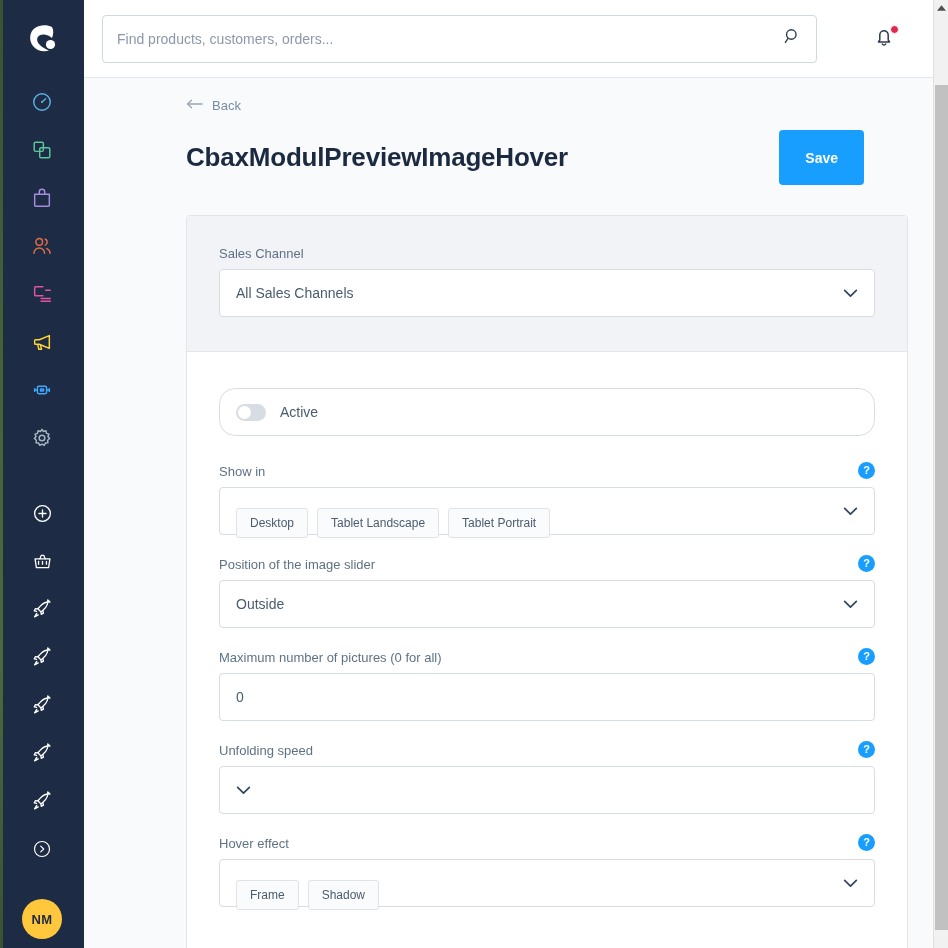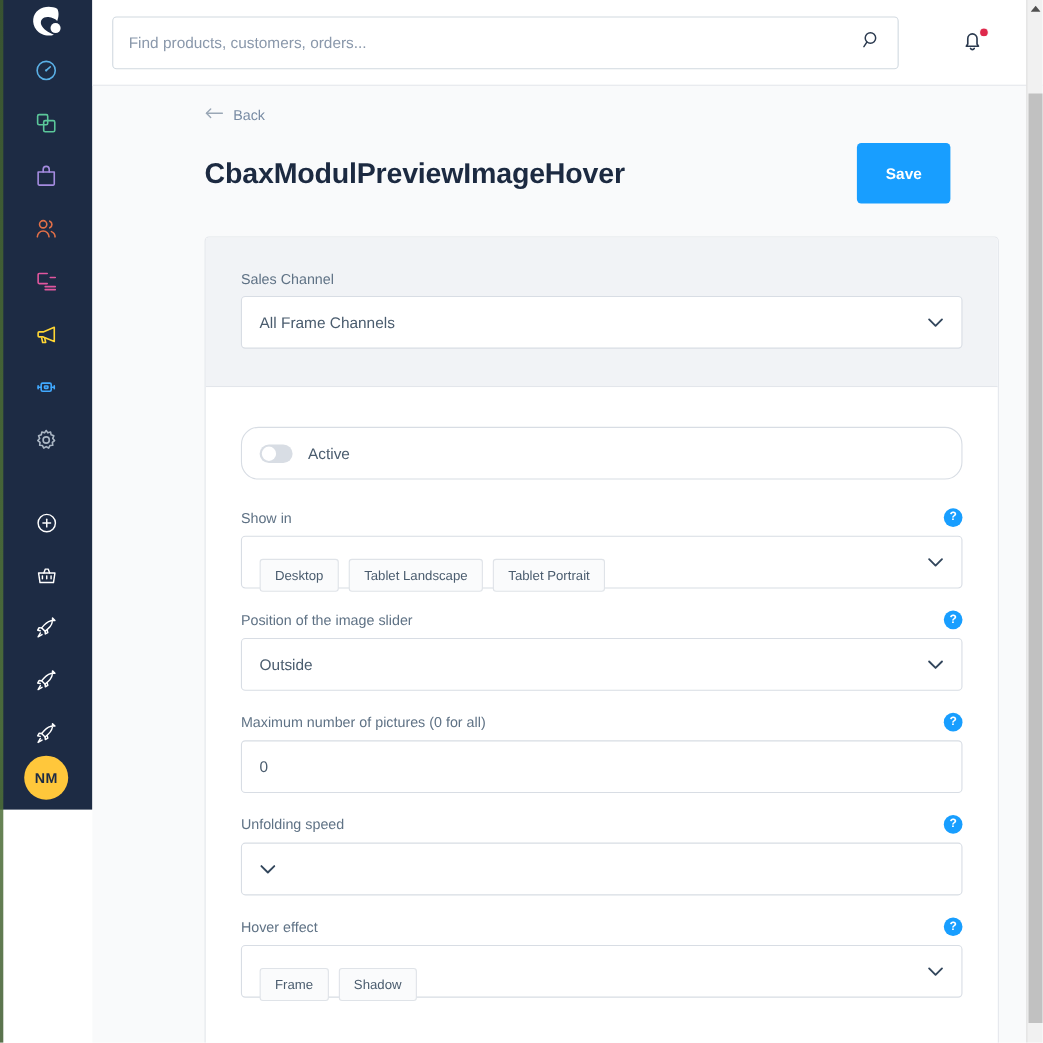--- a/index.html
+++ b/index.html
@@ -6,21 +6,21 @@
   html, body {
     width: 948px; height: 948px;
     font-family: "Liberation Sans", sans-serif;
     background: #ffffff;
     overflow: hidden;
   }
   #app { position: relative; width: 948px; height: 948px; display: flex; }
 
   
   #sidebar {
-    width: 84px; height: 736px;
+    width: 84px; height: 948px;
     background: #1d2b44;
     flex: 0 0 84px;
     position: relative;
     display: flex; flex-direction: column; align-items: center;
   }
   #sidebar-accent {
     position: absolute; left: 0; top: 0; width: 3px; height: 948px;
     background: linear-gradient(180deg, #3d5a2e 0%, #4a6b33 35%, #52753a 70%, #3d5a2e 100%);
     opacity: .85;
   }
@@ -118,21 +118,21 @@
   }
   #card-header {
     background: #f1f3f6;
     border-bottom: 1px solid #e2e5ea;
     padding: 30px 32px 34px 32px;
   }
   #card-body { padding: 36px 32px 24px 32px; background: #fff; }
 
   .field { margin-bottom: 20px; }
   .field-label-row {
-    display: flex; align-items: center; justify-content: space-between;
+    display: flex; align-items: flex-end; justify-content: space-between;
     margin-bottom: 8px;
   }
   .field-label { font-size: 13px; color: #5f7285; }
   .help-icon {
     width: 17px; height: 17px; border-radius: 50%;
     background: #189eff; color: #fff;
     font-size: 11px; font-weight: bold;
     display: flex; align-items: center; justify-content: center;
     cursor: pointer; line-height: 1;
   }
@@ -417,21 +417,21 @@
       <button class="btn-save">Save</button>
     </div>
 
     <div id="card">
 
       <div id="card-header">
         <div class="field-label-row">
           <span class="field-label">Sales Channel</span>
         </div>
         <div class="control">
-          <span class="value">All Frame Channels</span>
+          <span class="value">All Sales Channels</span>
           <span class="chev">
             <svg width="15" height="9" viewBox="0 0 16 10" fill="none" stroke="#32465c" stroke-width="1.9" stroke-linecap="round" stroke-linejoin="round">
                 <path d="M1.5 1.5 L8 8 l6.5 -6.5"></path>
               </svg>
           </span>
         </div>
       </div>
 
       <div id="card-body">
 

